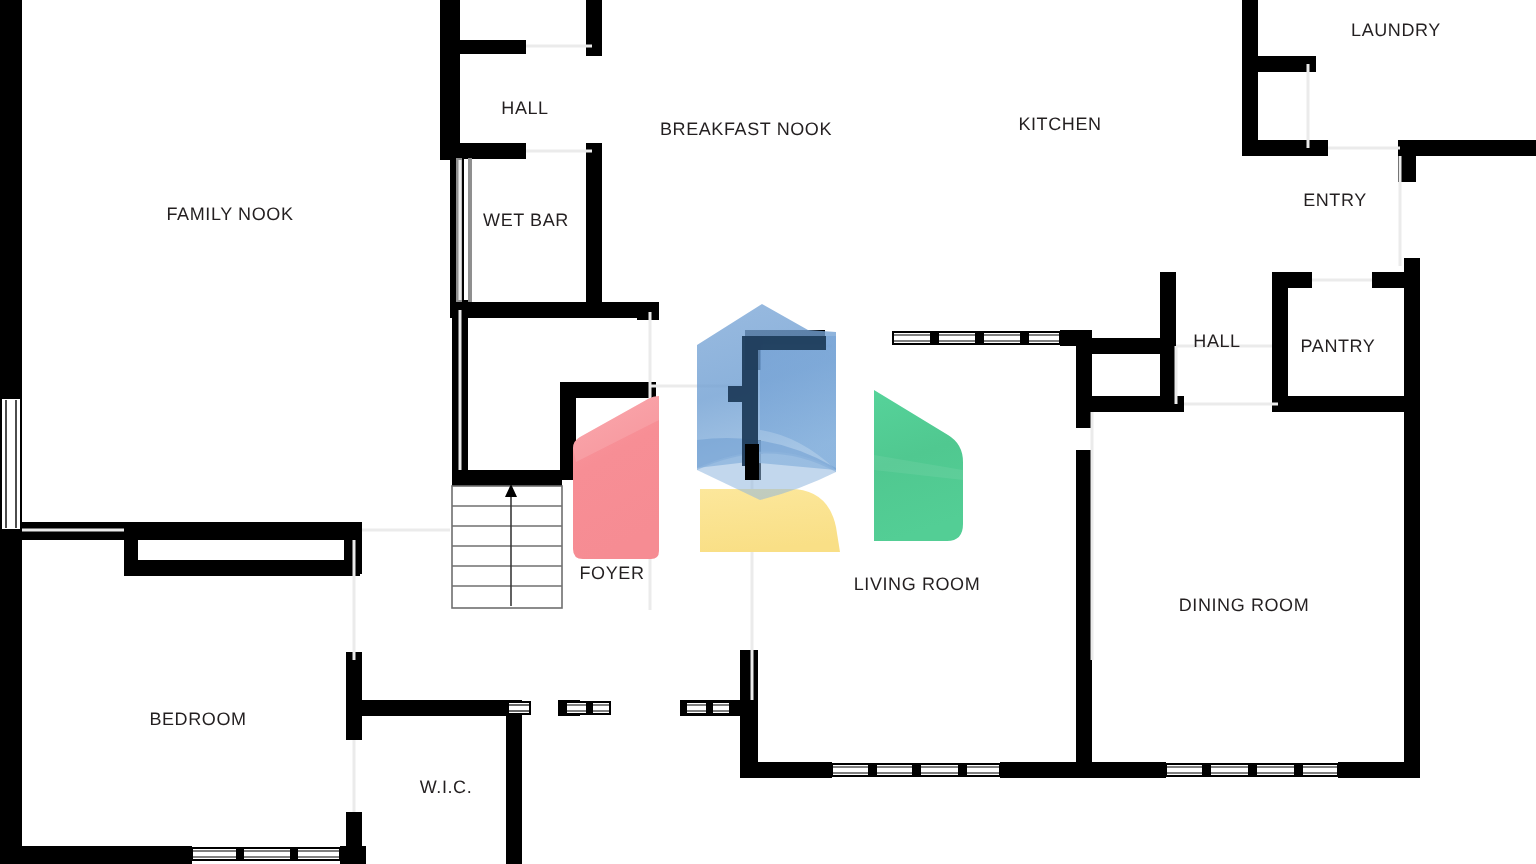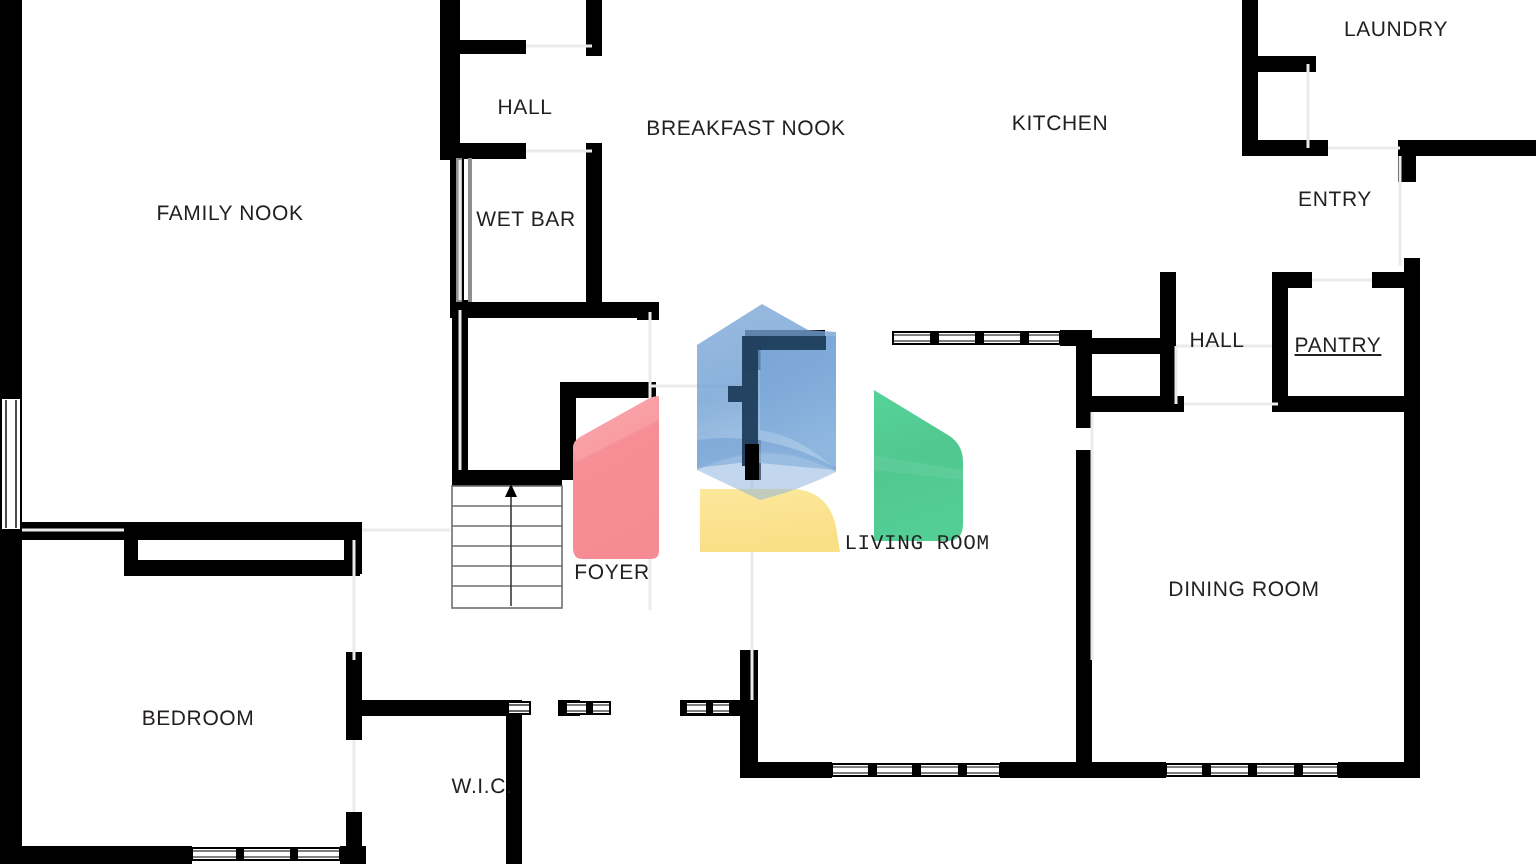--- a/index.html
+++ b/index.html
@@ -23,21 +23,21 @@
     left: 0;
     top: 0;
     width: 1536px;
     height: 864px;
     display: block;
   }
   .room-label {
     position: absolute;
     color: #231f20;
     font-family: "Liberation Sans", sans-serif;
-    font-size: 21px;
+    font-size: 18px;
     font-weight: 500;
     letter-spacing: 0.6px;
     white-space: nowrap;
     transform: translate(-50%, -50%);
     pointer-events: none;
     text-rendering: geometricPrecision;
   }
 </style>
 </head>
 <body>
@@ -278,20 +278,20 @@
   </svg>
 
   <div class="room-label" style="left:230px;  top:214px;">FAMILY NOOK</div>
   <div class="room-label" style="left:525px;  top:108px;">HALL</div>
   <div class="room-label" style="left:746px;  top:129px;">BREAKFAST NOOK</div>
   <div class="room-label" style="left:1060px; top:124px;text-align:center;">KITCHEN</div>
   <div class="room-label" style="left:1396px; top:30px;">LAUNDRY</div>
   <div class="room-label" style="left:526px;  top:220px;">WET BAR</div>
   <div class="room-label" style="left:1335px; top:200px;">ENTRY</div>
   <div class="room-label" style="left:1217px; top:341px;">HALL</div>
-  <div class="room-label" style="left:1338px; top:346px;text-decoration:underline;">PANTRY</div>
+  <div class="room-label" style="left:1338px; top:346px;">PANTRY</div>
   <div class="room-label" style="left:612px;  top:573px;">FOYER</div>
-  <div class="room-label" style="left:917px;  top:544px;font-family:Liberation Mono, monospace;">LIVING ROOM</div>
-  <div class="room-label" style="left:1244px; top:590px;">DINING ROOM</div>
+  <div class="room-label" style="left:917px;  top:584px;">LIVING ROOM</div>
+  <div class="room-label" style="left:1244px; top:605px;">DINING ROOM</div>
   <div class="room-label" style="left:198px;  top:719px;">BEDROOM</div>
-  <div class="room-label" style="left:446px;  top:787px;margin-left:36px;">W.I.C.</div>
+  <div class="room-label" style="left:446px;  top:787px;">W.I.C.</div>
 
 </div>
 
 </body></html>

